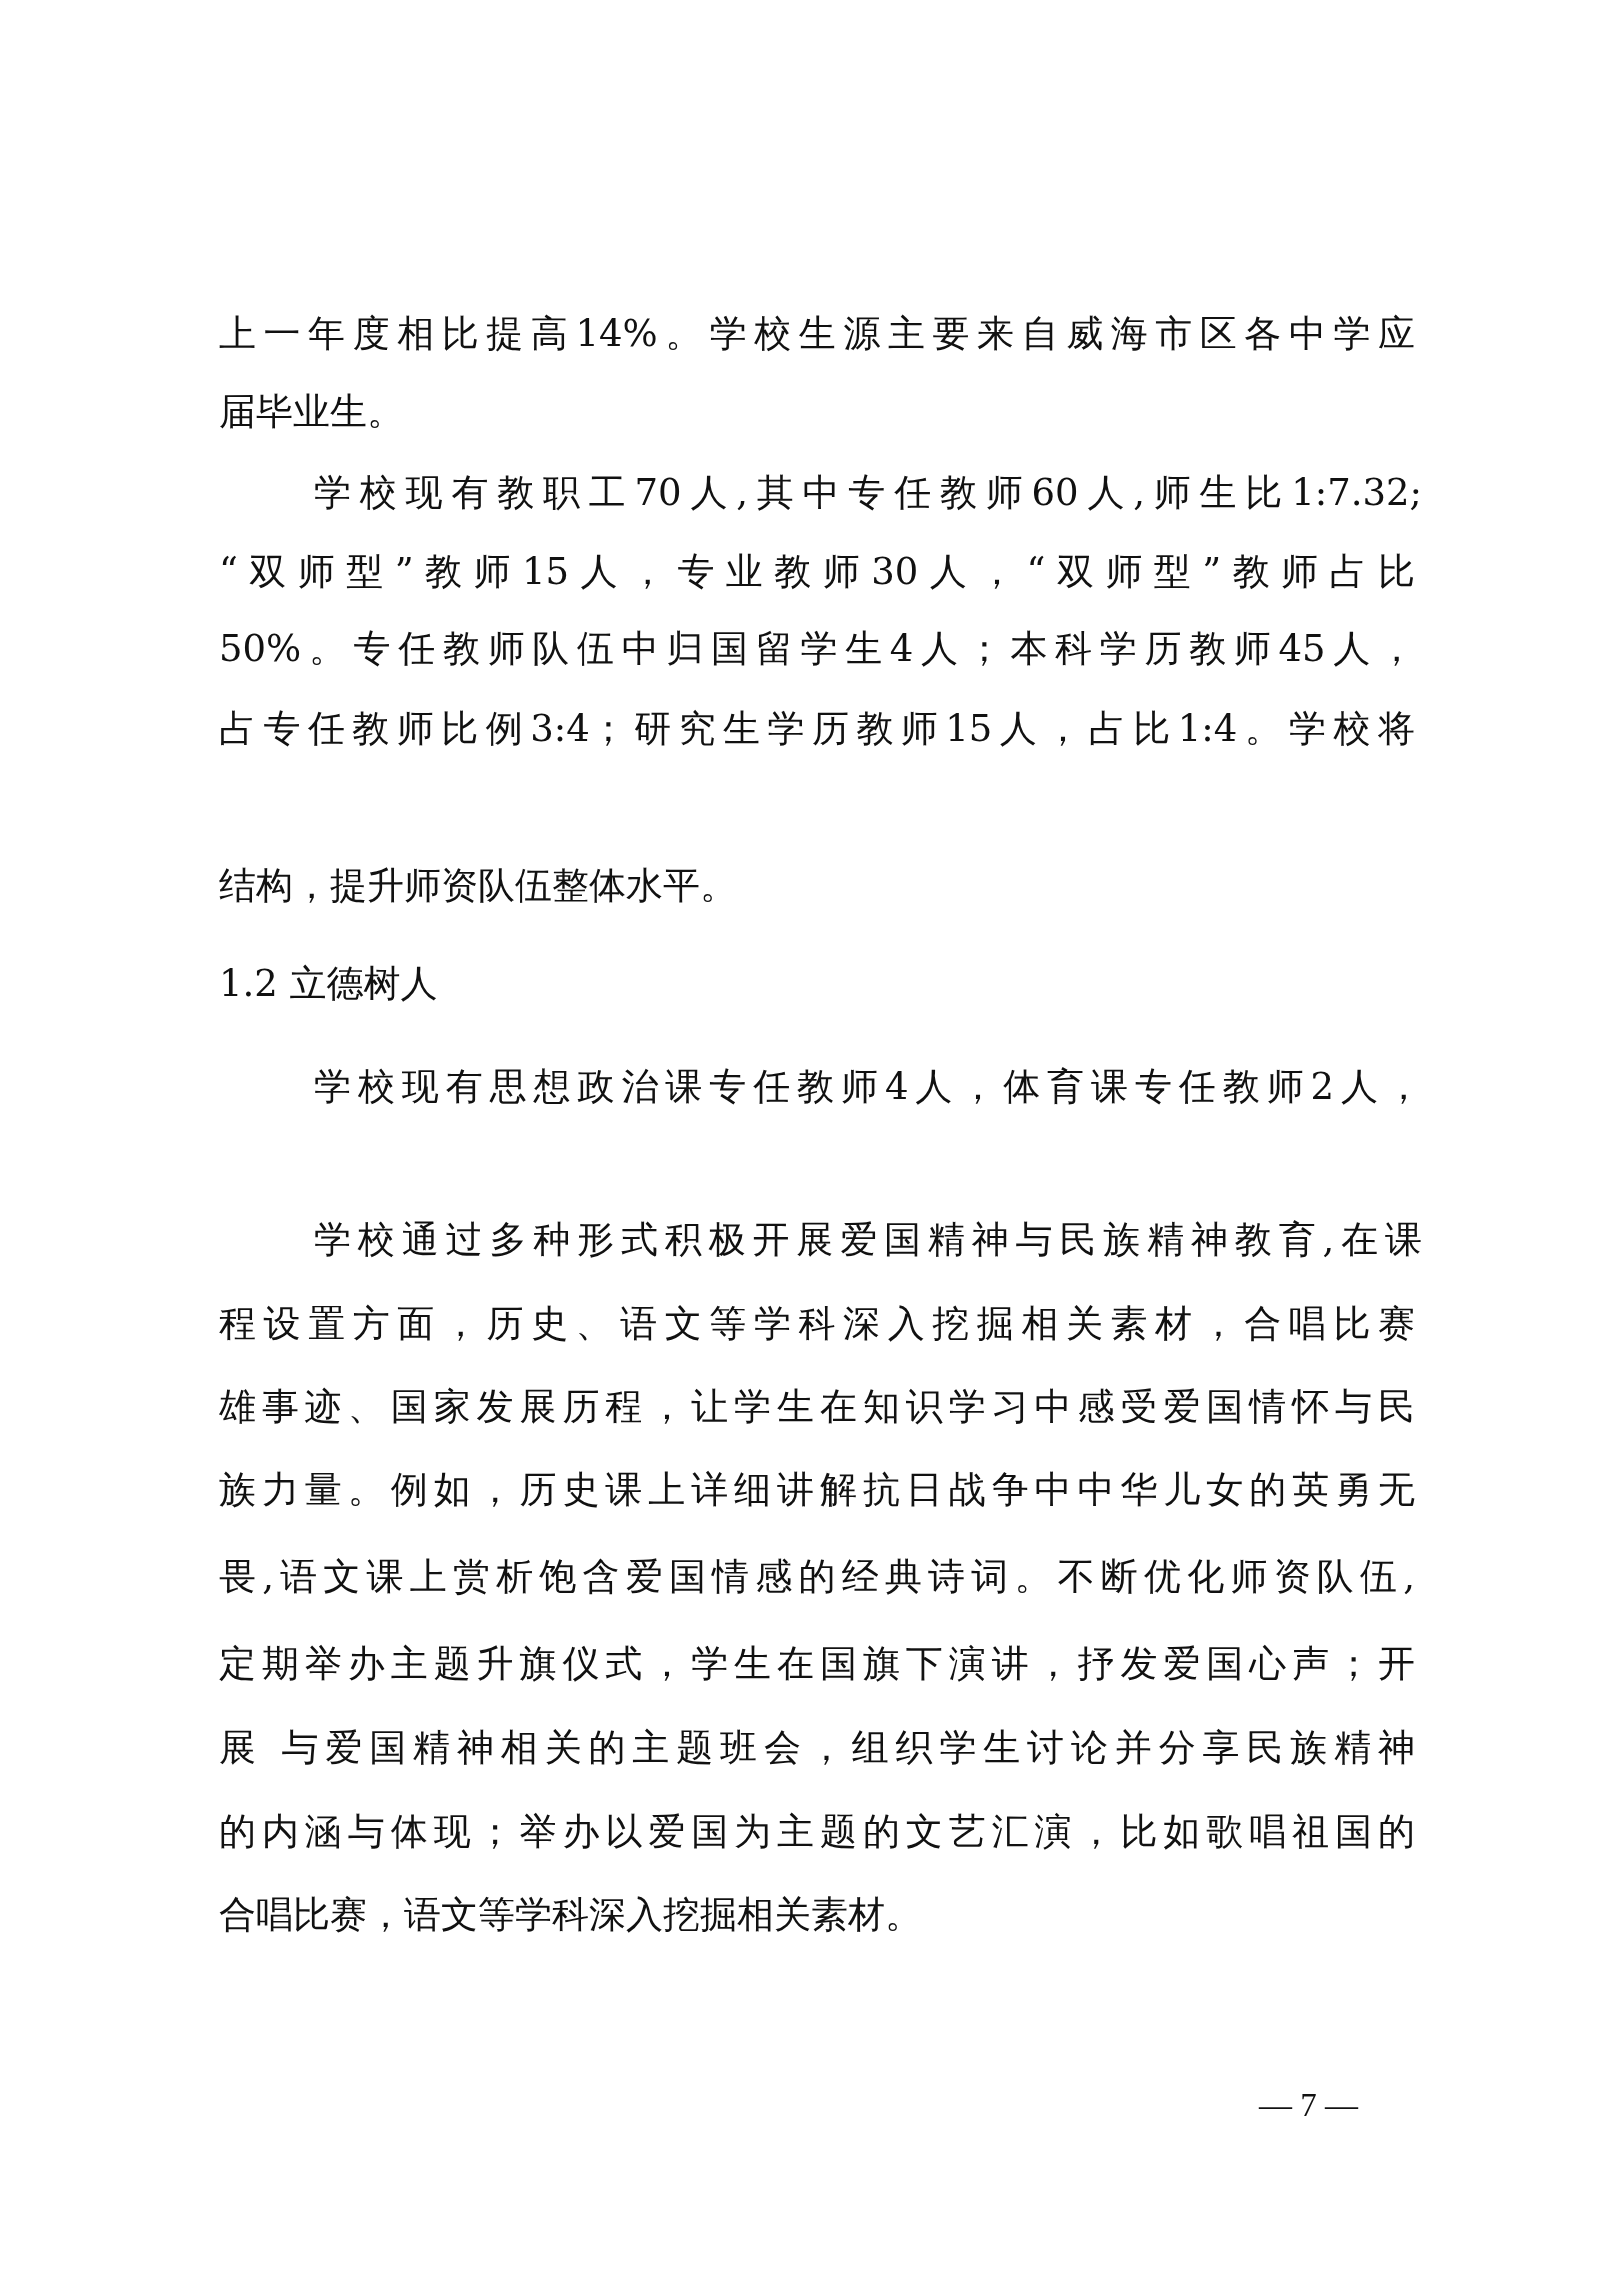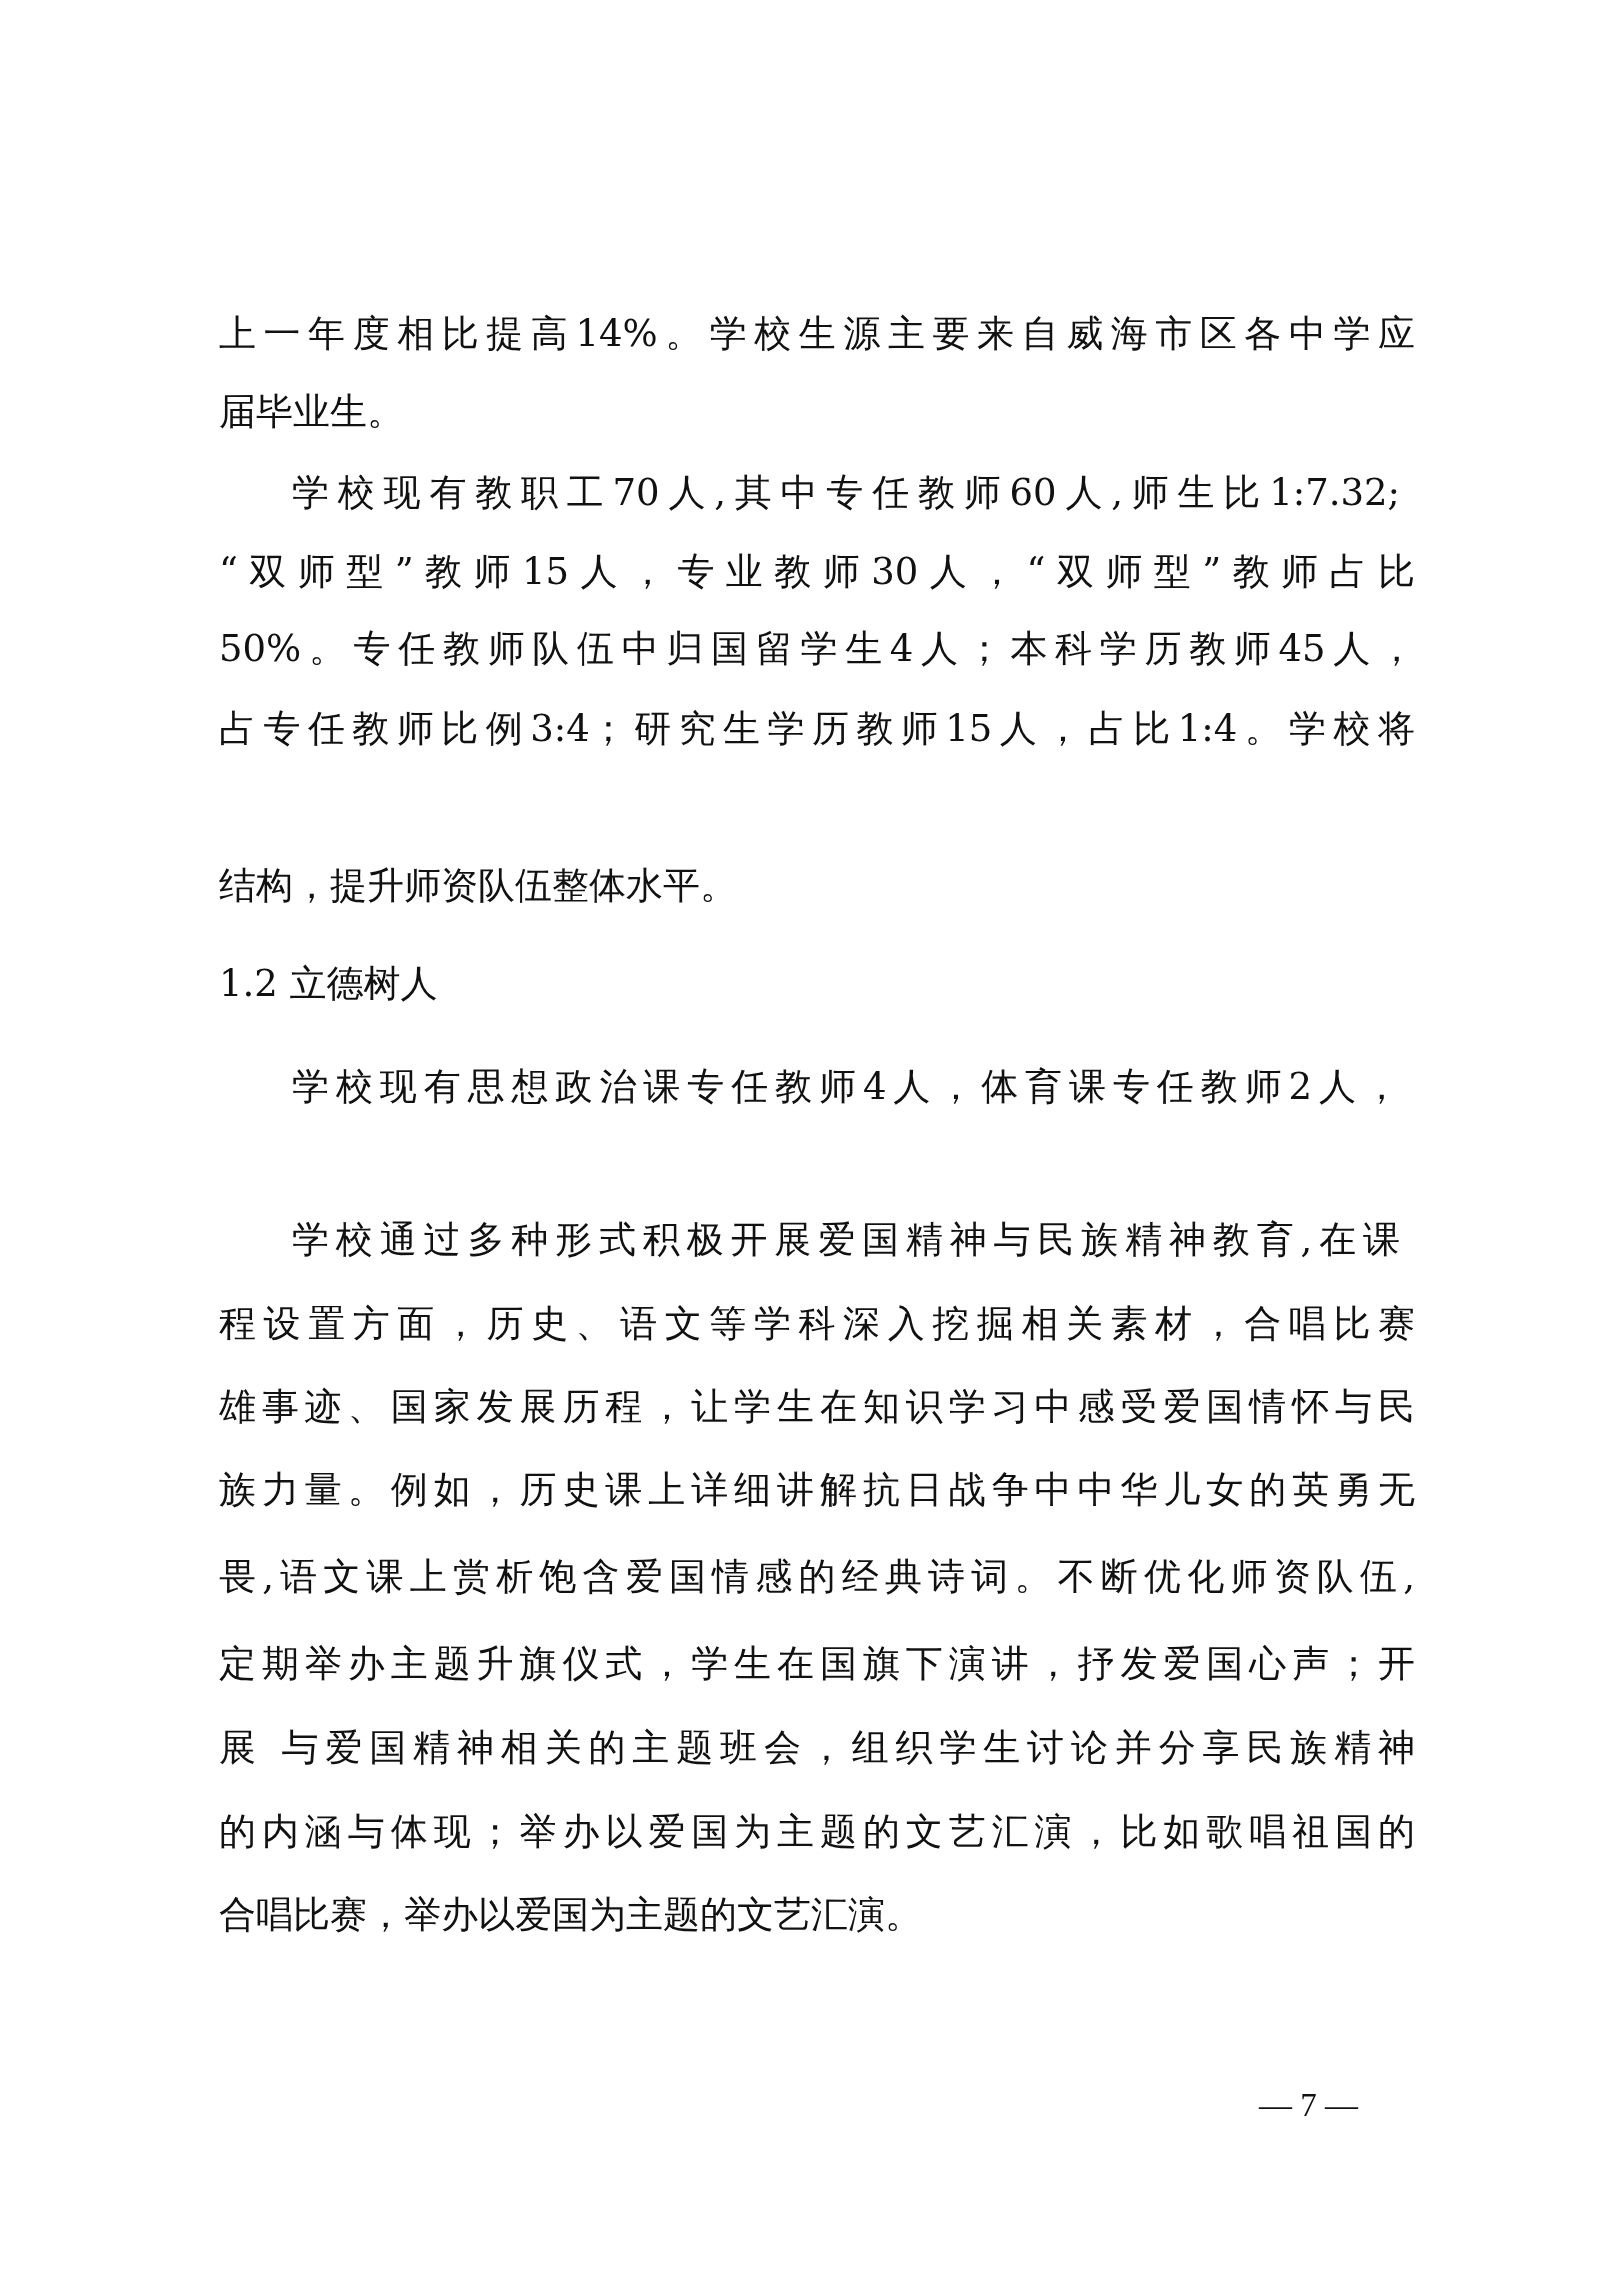--- a/index.html
+++ b/index.html
@@ -6,21 +6,21 @@
   body { width:1621px; height:2293px; position:relative; overflow:hidden; }
   .page { position:absolute; left:0; top:0; width:1621px; height:2059px; background:#fff; }
   .line {
     position:absolute; left:219px; width:1196px; height:59px; line-height:59px;
     font-family: "DejaVu Serif", "Liberation Serif", serif;
     font-size:37px; color:#111;
     white-space:nowrap; overflow:visible;
     text-align:justify; text-align-last:justify;
   }
   .line.last { text-align-last:left; }
-  .line.indent { left:292px; width:1108px; }
+  .line.indent { left:314px; width:1108px; }
   .heading { text-align-last:left; }
   .pagenum {
     position:absolute; left:1225px; width:167px; top:2083px; height:45px; line-height:45px;
     font-family:"Liberation Serif","DejaVu Serif",serif; font-size:33px; color:#111;
     text-align:center; white-space:nowrap;
   }
 </style>
 </head>
 <body>
 
@@ -40,17 +40,17 @@
   <div class="line indent" style="top:1057px">学校现有思想政治课专任教师4人，体育课专任教师2人，</div>
 
   <div class="line indent" style="top:1210px">学校通过多种形式积极开展爱国精神与民族精神教育,在课</div>
   <div class="line" style="top:1294px">程设置方面，历史、语文等学科深入挖掘相关素材，合唱比赛</div>
   <div class="line" style="top:1460px">族力量。例如，历史课上详细讲解抗日战争中中华儿女的英勇无</div>
   <div class="line" style="top:1377px">雄事迹、国家发展历程，让学生在知识学习中感受爱国情怀与民</div>
   <div class="line" style="top:1547px">畏,语文课上赏析饱含爱国情感的经典诗词。不断优化师资队伍,</div>
   <div class="line" style="top:1634px">定期举办主题升旗仪式，学生在国旗下演讲，抒发爱国心声；开</div>
   <div class="line" style="top:1718px">展 与爱国精神相关的主题班会，组织学生讨论并分享民族精神</div>
   <div class="line" style="top:1802px">的内涵与体现；举办以爱国为主题的文艺汇演，比如歌唱祖国的</div>
-  <div class="line last" style="top:1885px">合唱比赛，举办以爱国为主题的文艺汇演。</div>
+  <div class="line last" style="top:1885px">合唱比赛，语文等学科深入挖掘相关素材。</div>
 
   <div class="pagenum">— 7 —</div>
 </div>
 
 
 </body></html>

